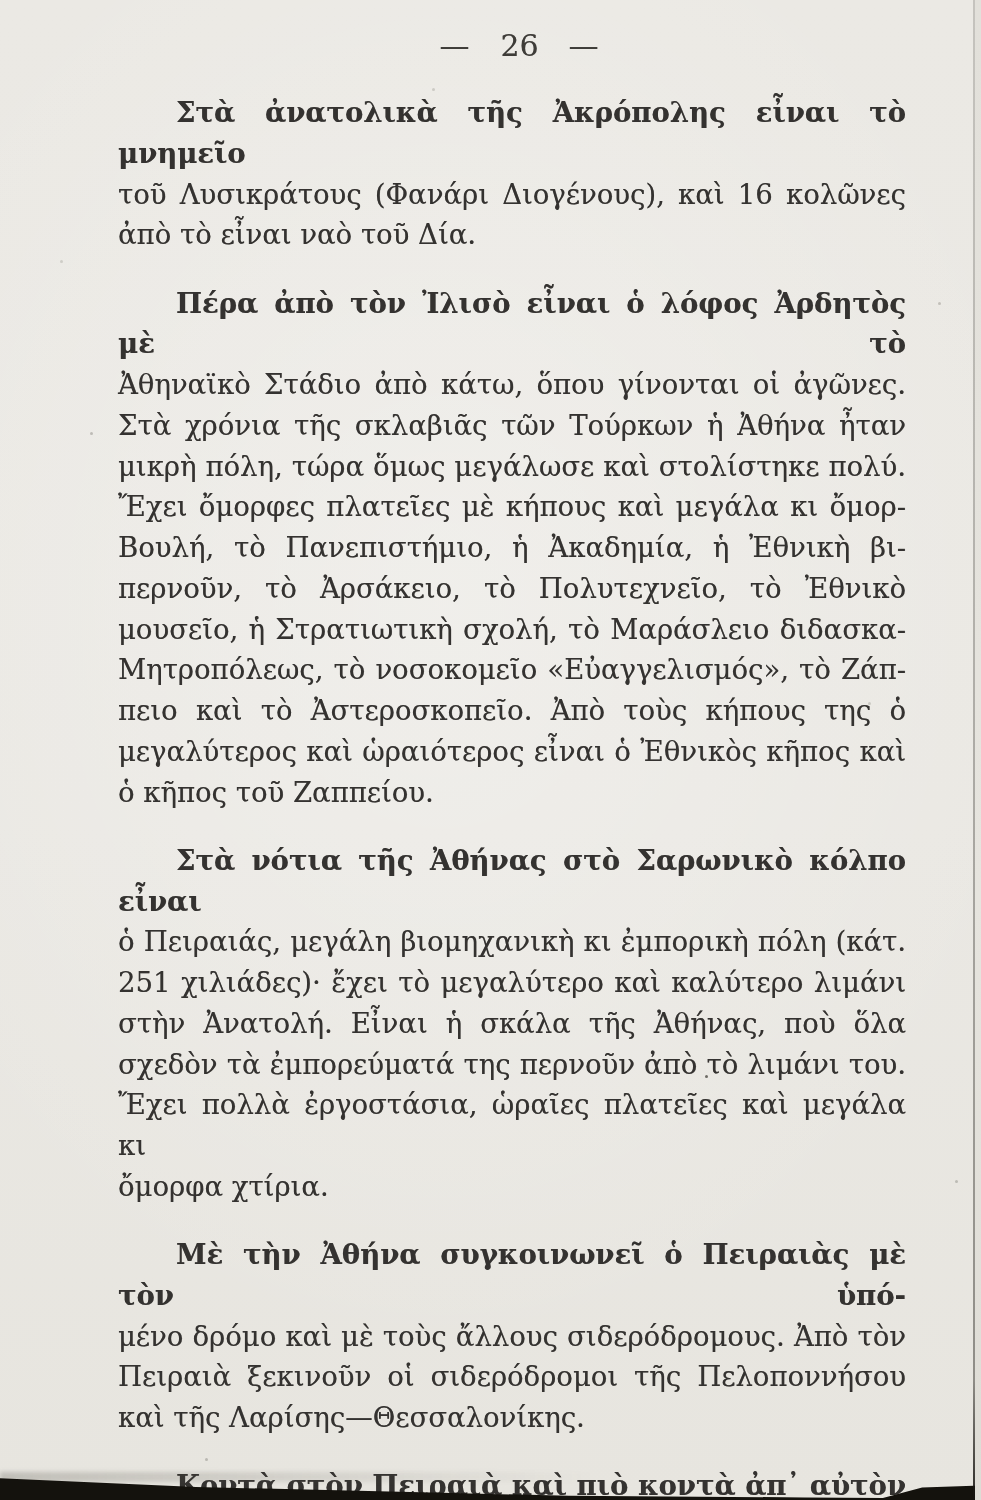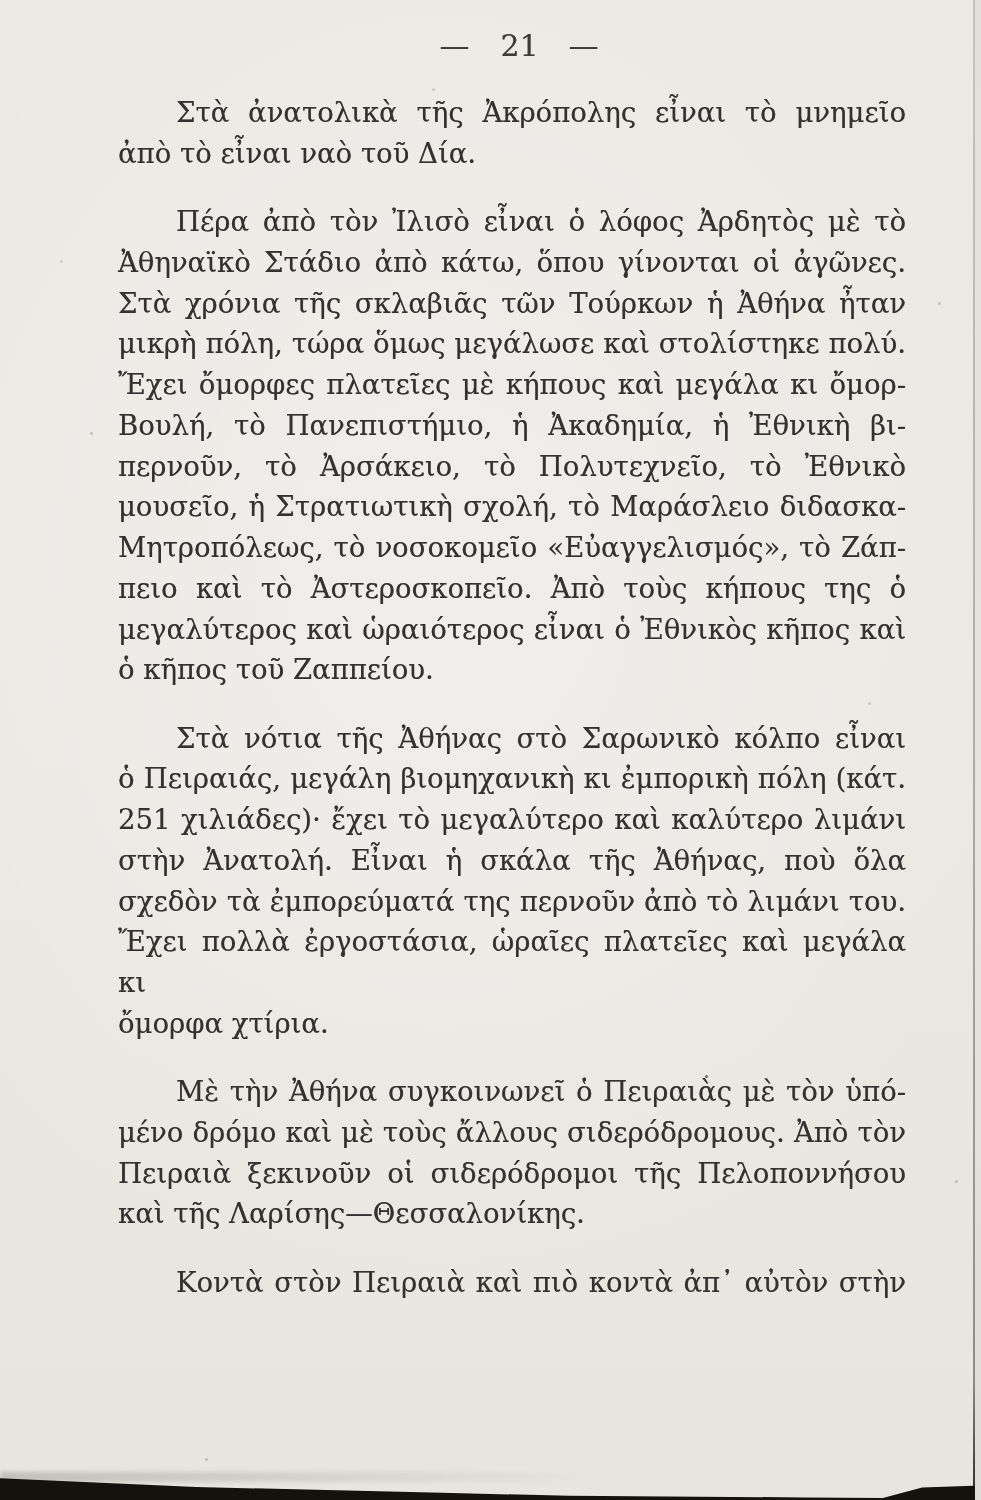--- a/index.html
+++ b/index.html
@@ -45,21 +45,21 @@
     font-size: 27.5px;
     line-height: 40.75px;
     text-shadow: 0.2px 0.2px 0.45px rgba(58,56,52,0.55);
   }
   .para { margin: 0; padding: 0; }
   .ln {
     text-align: justify;
     text-align-last: justify;
     white-space: normal;
   }
-  .ln.first { text-indent: 58px; }
+  .ln.first { text-indent: 58px; font-weight: bold; }
   .ln.pend  { text-align-last: left; }
   
   .edge-right-outer {
     position: absolute;
     top: 0; right: 0;
     width: 6px; height: 100%;
     background: linear-gradient(180deg, #e2e0da 0%, #e6e4de 60%, #dedcd5 100%);
   }
   .edge-right-line {
     position: absolute;
@@ -105,30 +105,31 @@
   }
 </style>
 </head>
 <body>
 
 <div class="page">
 
   <div class="header">
     <span class="header-inner">
       <span class="header-dash">—</span>
-      <span class="header-num">21</span>
+      <span class="header-num">26</span>
       <span class="header-dash">—</span>
     </span>
   </div>
 
   <div class="text-block">
 
     <p class="para">
       </p>
       <div class="ln first">Στὰ ἀνατολικὰ τῆς Ἀκρόπολης εἶναι τὸ μνημεῖο</div>
+      <div class="ln">τοῦ Λυσικράτους (Φανάρι Διογένους), καὶ 16 κολῶνες</div>
       <div class="ln pend">ἀπὸ τὸ εἶναι ναὸ τοῦ Δία.</div>
     <p></p>
 
     <p class="para">
       </p>
       <div class="ln first">Πέρα ἀπὸ τὸν Ἰλισὸ εἶναι ὁ λόφος Ἀρδητὸς μὲ τὸ</div>
       <div class="ln">Ἀθηναϊκὸ Στάδιο ἀπὸ κάτω, ὅπου γίνονται οἱ ἀγῶνες.</div>
       <div class="ln">Στὰ χρόνια τῆς σκλαβιᾶς τῶν Τούρκων ἡ Ἀθήνα ἦταν</div>
       <div class="ln">μικρὴ πόλη, τώρα ὅμως μεγάλωσε καὶ στολίστηκε πολύ.</div>
       <div class="ln">Ἔχει ὄμορφες πλατεῖες μὲ κήπους καὶ μεγάλα κι ὄμορ-</div>

